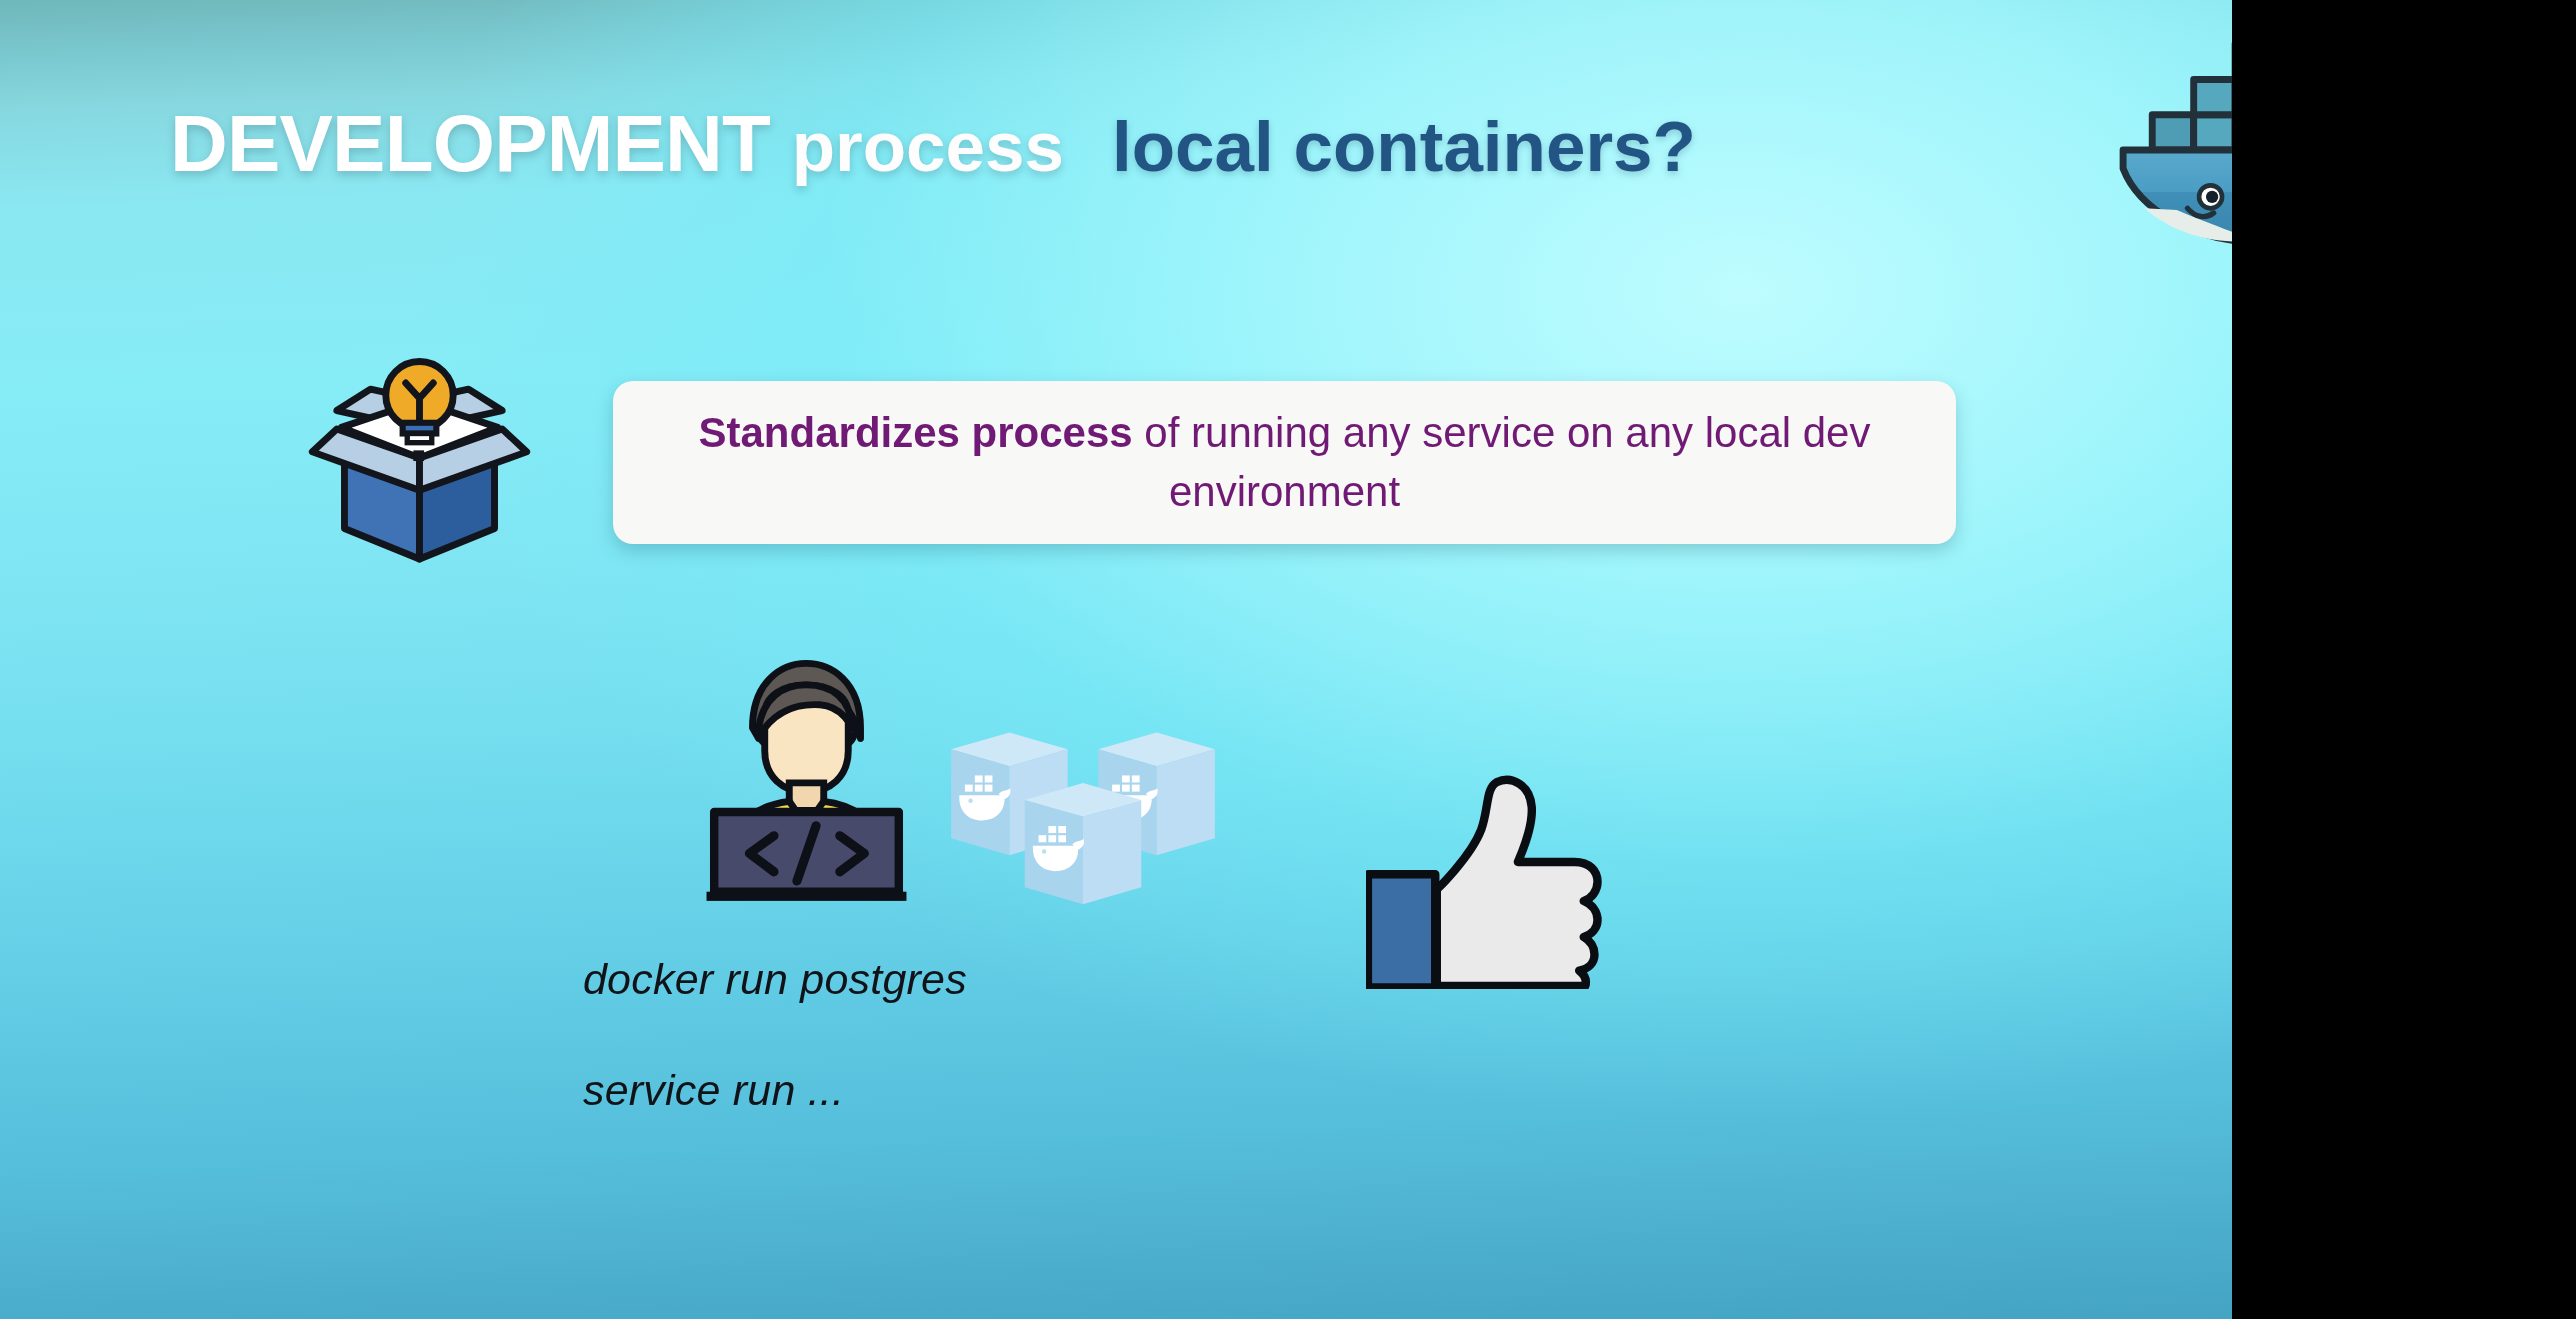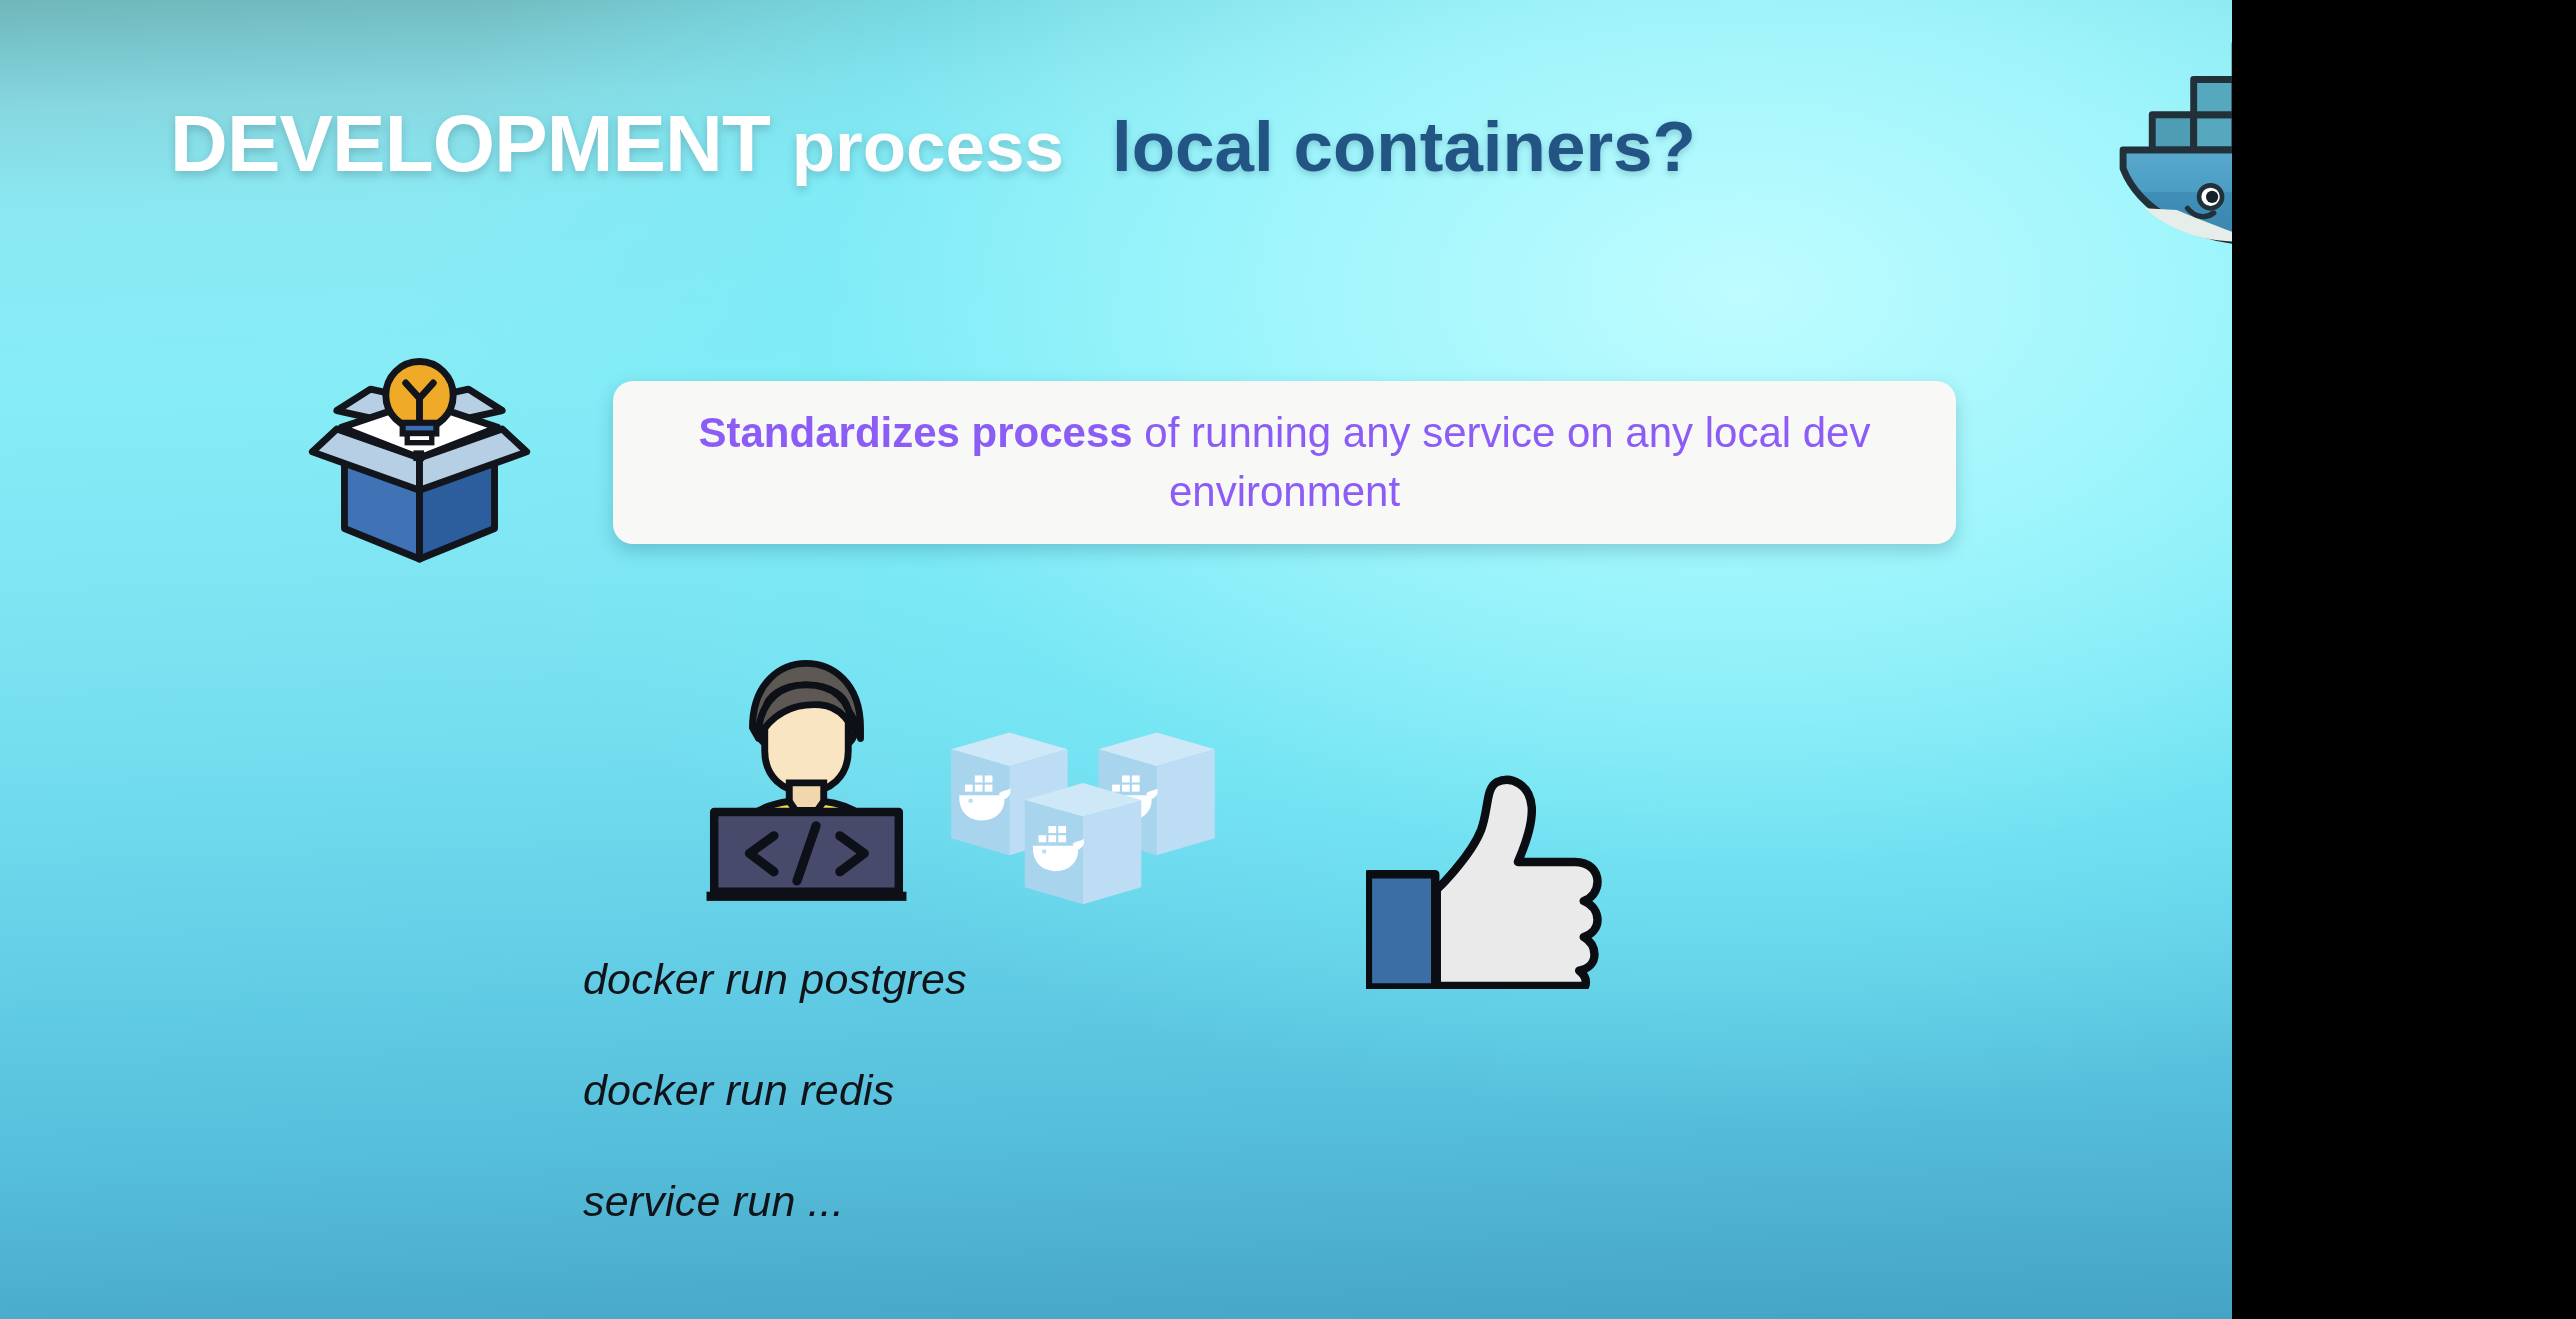--- a/index.html
+++ b/index.html
@@ -92,21 +92,21 @@
     background: #f8f8f7;
     border-radius: 20px;
     box-shadow: 0 7px 17px rgba(30,90,110,0.26);
     display: flex;
     align-items: center;
     justify-content: center;
   }
   .callout-text {
     font-size: 42px;
     line-height: 1.40;
-    color: #8b5cf6;
+    color: #701a75;
     text-align: center;
     padding: 0 35px;
     font-weight: 400;
   }
   .callout-text b { font-weight: 700; }
 
   
   .dev-icon {
     position: absolute;
     left: 705px;
@@ -321,18 +321,17 @@
                C302 211 294 219 284 222
                C294 228 298 236 298 245
                C298 256 290 264 278 266
                C286 272 288 279 286 286
                L92 286 Z" fill="#eaeaea" stroke="#0a0d12" stroke-width="11" stroke-linejoin="round"></path>
     </svg>
   </div>
 
   <div class="cmd-list">
     <div class="cmd">docker run postgres</div>
-    <div class="cmd">docker run redis</div>
     <div class="cmd">service run ...</div>
   </div>
 
 </div>
 
 
 </body></html>

